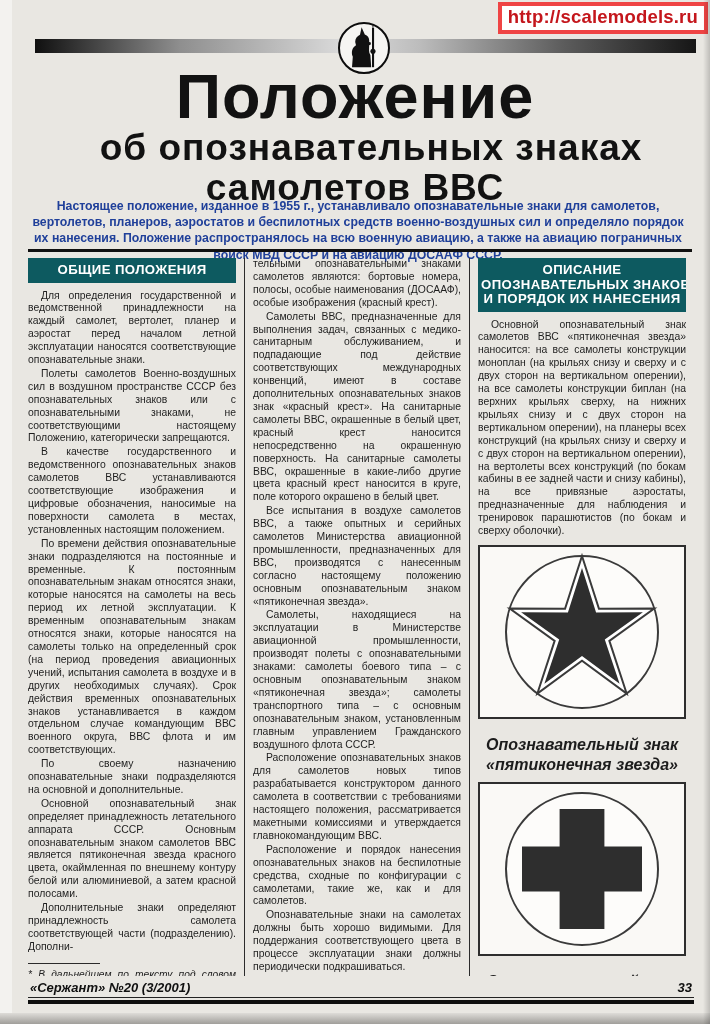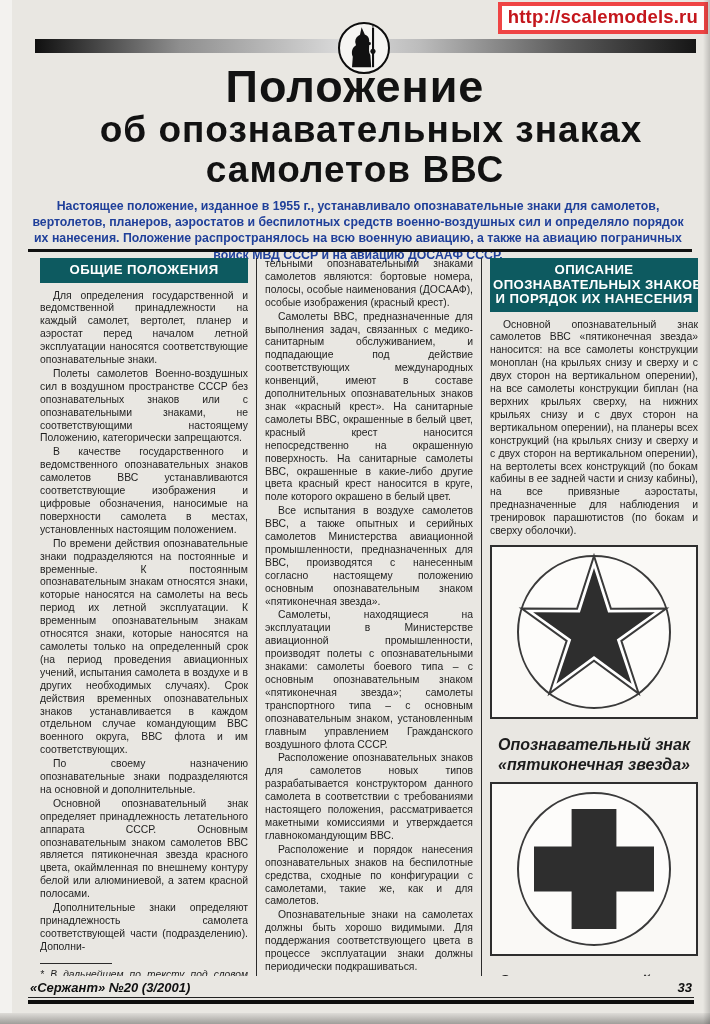--- a/index.html
+++ b/index.html
@@ -15,31 +15,31 @@
 
   
   .grad-bar{position:absolute;top:39px;left:35px;right:14px;height:14px;
             background:linear-gradient(90deg,#101010 0%,#8f8f8f 22%,#dcdcdc 47%,#bdbdbd 58%,#5c5c5c 80%,#161616 100%);}
   .logo-circle{position:absolute;top:22px;left:338px;width:52px;height:52px;border-radius:50%;
                background:#f6f5f2;border:2px solid #0d0d0d;box-sizing:border-box;}
   .logo-circle svg{position:absolute;left:0;top:0;}
 
   
   .title{position:absolute;top:64px;left:0;width:100%;text-align:center;font-weight:bold;color:#121212;}
-  .title .t1{font-size:45px;line-height:1.02;letter-spacing:1px;}
+  .title .t1{font-size:63px;line-height:1.02;letter-spacing:1px;}
   .title .t2{font-size:37px;line-height:1.08;letter-spacing:1px;padding-left:32px;}
   .title .t3{font-size:37px;line-height:1.08;letter-spacing:1px;}
 
   
   .intro{position:absolute;top:198px;left:30px;right:24px;font-size:12.3px;font-weight:bold;
          color:#20409a;line-height:1.32;text-align:center;}
   .rule{position:absolute;top:249px;left:28px;right:18px;height:3px;background:#101010;}
 
   
-  .cols{position:absolute;top:258px;left:28px;right:0;height:718px;display:flex;justify-content:center;}
+  .cols{position:absolute;top:258px;left:28px;right:0;height:718px;display:flex;}
   .col{width:208px;height:100%;overflow:hidden;}
   .vr{width:1px;background:#2b2b2b;margin:0 8px;}
   .col p{margin:0 0 1px;font-size:10.4px;line-height:12.9px;text-align:justify;text-indent:13px;color:#1e1e1e;}
   .hdr{background:#0d5a60;color:#fff;font-weight:bold;text-align:center;
        font-size:13.2px;line-height:1.1;padding:5px 3px;margin-bottom:7px;letter-spacing:.4px;}
   .hdr div{white-space:nowrap;}
   .fn-sep{width:72px;border-top:1.5px solid #2b2b2b;margin:9px 0 5px;}
   .footnote{font-size:10.2px;font-style:italic;line-height:1.18;text-align:justify;color:#222;}
 
   

